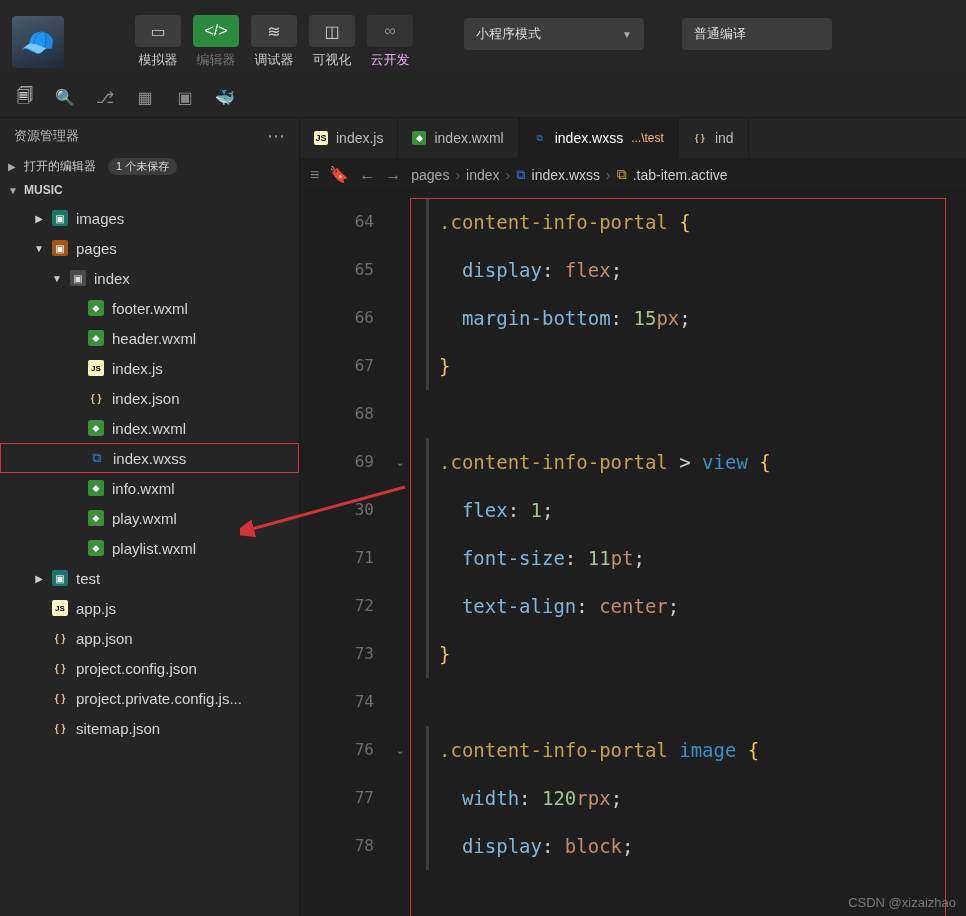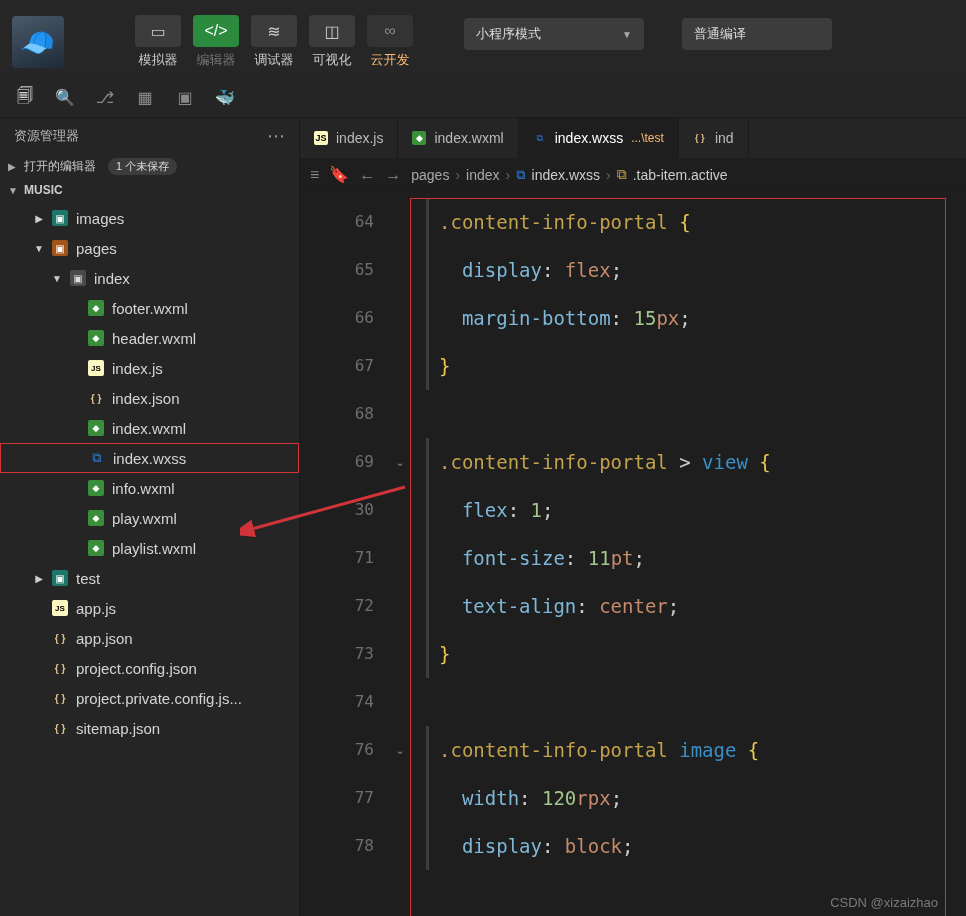--- a/index.html
+++ b/index.html
@@ -32,21 +32,21 @@
     cursor:pointer;
   }
   .tool-btn .box {
     width:46px;height:32px;border-radius:4px;
     background:#3c3c3c;display:flex;align-items:center;justify-content:center;
     color:#ccc;font-size:16px;
   }
   .tool-btn.active .box{background:#2b8a3e;color:#fff;}
   .tool-btn.faded .box{background:#333;color:#888;}
   .tool-btn .lbl{margin-top:4px;color:#ccc;}
-  .tool-btn.faded .lbl{color:#fdba74;}
+  .tool-btn.faded .lbl{color:#f0abfc;}
   .tool-btn.active .lbl{color:#777;}
   .dropdown {
     height:32px; min-width:180px;
     background:#3c3c3c;border-radius:4px;
     display:flex;align-items:center;justify-content:space-between;
     padding:0 12px;color:#ddd;font-size:13px;
     cursor:pointer;
   }
   .dropdown .caret{font-size:10px;color:#aaa;}
   .dd-wrap{display:flex;flex-direction:column;gap:4px;margin-left:40px;align-self:flex-start;margin-top:12px;}
@@ -150,21 +150,21 @@
   .tok-num{color:#a3c68c;margin-top:24px;}
   .tok-tag{color:#3a8fc7;}
   .tok-punc{color:#cccccc;}
   .tok-op{color:#cccccc;}
   
   .arrow{
     position:absolute;left:240px;top:475px;
     width:170px;height:70px;pointer-events:none;z-index:10;
   }
   .watermark{
-    position:absolute;right:28px;bottom:6px;
+    position:absolute;right:10px;bottom:6px;
     color:#7a7a7a;font-size:13px;
   }
 </style>
 </head>
 <body>
 
 <div class="topbar">
   <div class="avatar">🧢</div>
 
   <div class="tool-group">

